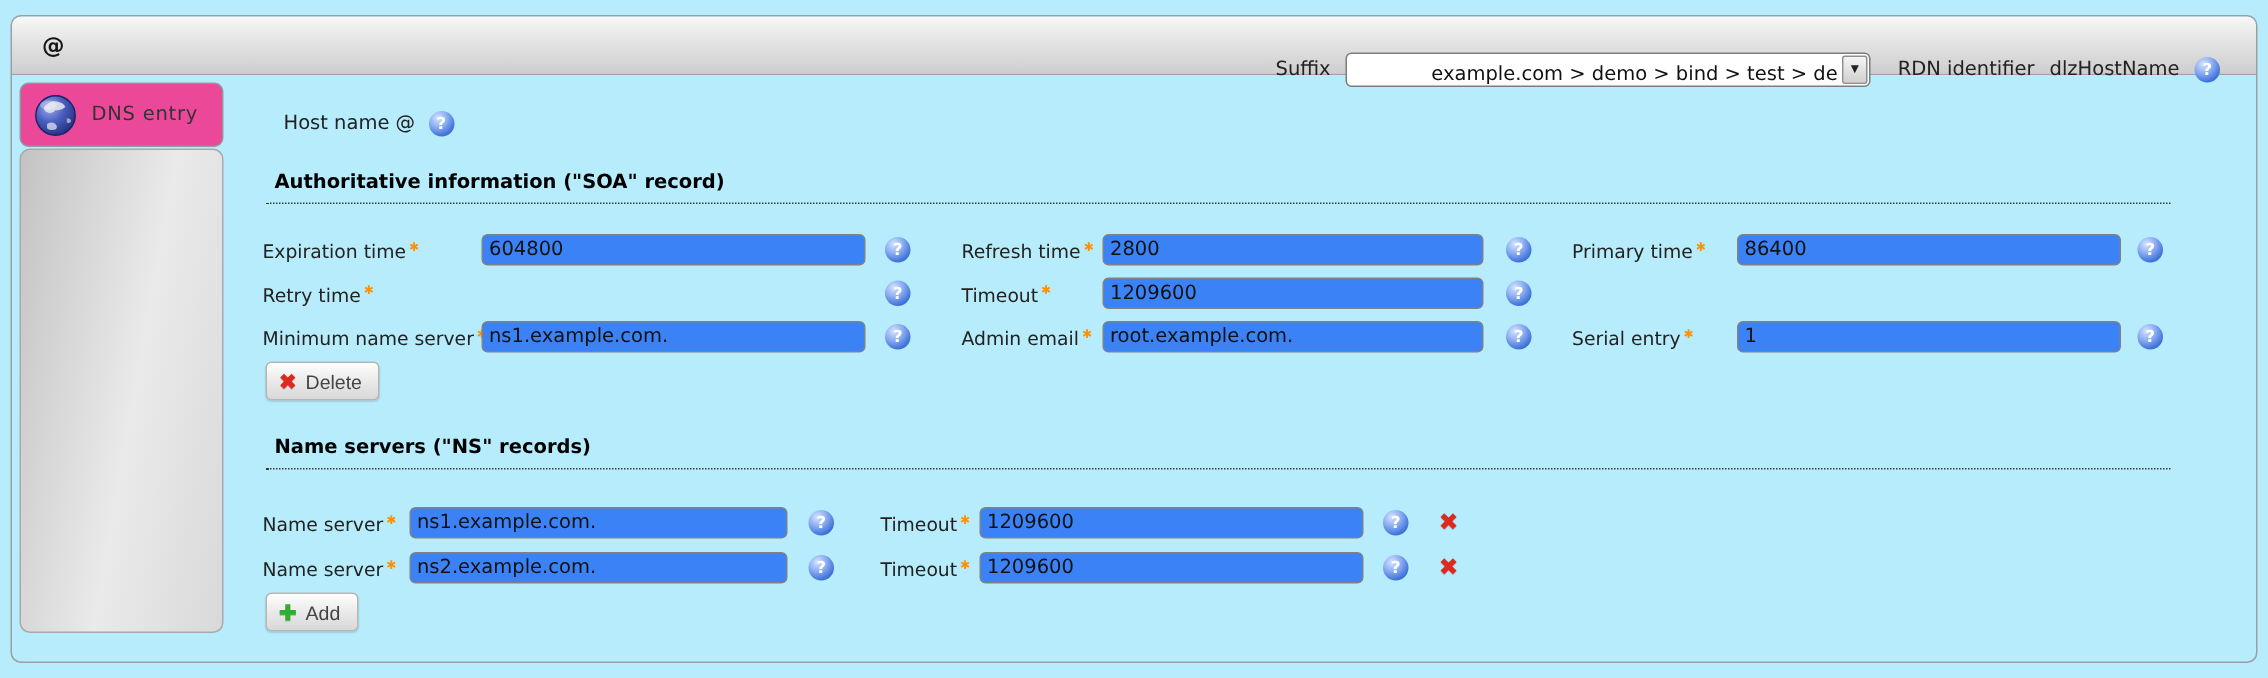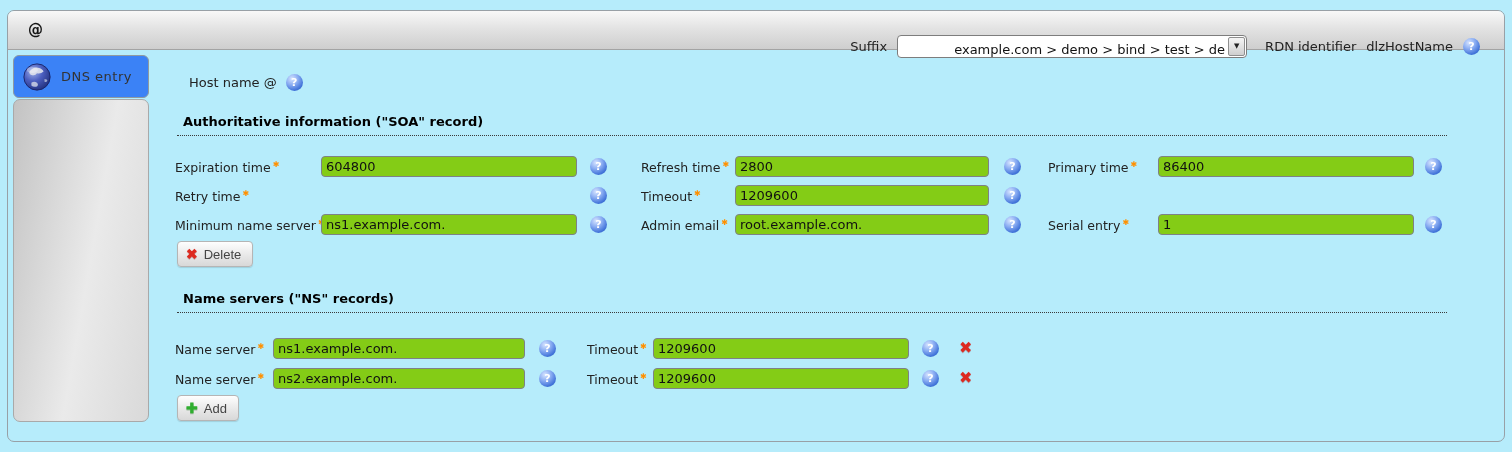--- a/index.html
+++ b/index.html
@@ -26,41 +26,41 @@
   .rdn-label { margin-left:8px; }
 
   
   .help { width:17px; height:17px; border-radius:50%; flex:none; cursor:pointer;
     background:radial-gradient(circle at 35% 28%, #d6e4ff 0%, #89acf2 38%, #4173d9 72%, #2d5ab9 100%);
     color:#fff; font-weight:bold; font-size:11px; line-height:17px; text-align:center;
     display:inline-block; vertical-align:middle; }
 
   
   .tab { position:absolute; left:5px; top:44px; width:136px; height:43px;
-    background:#3b82f6; border:1px solid #8f9aa0; border-radius:6px;
+    background:#ec4899; border:1px solid #8f9aa0; border-radius:6px;
     display:flex; align-items:center; gap:9px; padding:0 8px; cursor:pointer; }
   .tab-label { font-size:13px; color:#333; letter-spacing:0.5px; }
   .side-panel { position:absolute; left:5px; top:88px; width:136px; height:323px;
     border:1px solid #a9a9a9; border-radius:7px;
     background:linear-gradient(100deg,#c3c3c3 0%,#eaeaea 55%,#d9d9d9 100%); }
 
   
   .content { position:absolute; left:163px; top:0; right:4px; bottom:0; font-size:13px; color:#222; }
   .row-abs { position:absolute; }
   .hostname { left:18px; top:63px; display:flex; align-items:center; gap:9px; }
 
   .section-head { position:absolute; left:6px; width:1270px;
     border-bottom:1px dotted #3a3a3a; padding:0 0 6px 6px;
     font-weight:bold; font-size:13px; color:#000; }
 
   .frow { position:absolute; left:0; height:29px; width:1300px; }
   .frow .lbl { position:absolute; top:4px; font-size:12.5px; color:#222; white-space:nowrap; }
   .frow input { position:absolute; top:0; height:21px; border:1px solid #7e8287;
     border-radius:4px; padding:0 4px; font-size:13px; color:#111;
-    font-family:"DejaVu Sans","Liberation Sans",sans-serif; background:#84cc16; }
+    font-family:"DejaVu Sans","Liberation Sans",sans-serif; background:#3b82f6; }
   .frow .help { position:absolute; top:2px; }
   .req { color:#ff9000; font-size:8px; vertical-align:top; margin-left:2px; }
 
   .l1{left:4px} .i1{left:150px;width:256px} .h1{left:419px}
   .l2{left:470px} .i2{left:564px;width:254px} .h2{left:833px}
   .l3{left:877px} .i3{left:987px;width:256px} .h3{left:1254px}
 
   .nl{left:4px} .ni{left:102px;width:252px} .nh{left:368px}
   .tl{left:416px} .ti{left:482px;width:256px} .th{left:751px}
   .nx{position:absolute; left:788px; top:0px; font-size:16px; font-weight:bold; color:#dd2a20;

